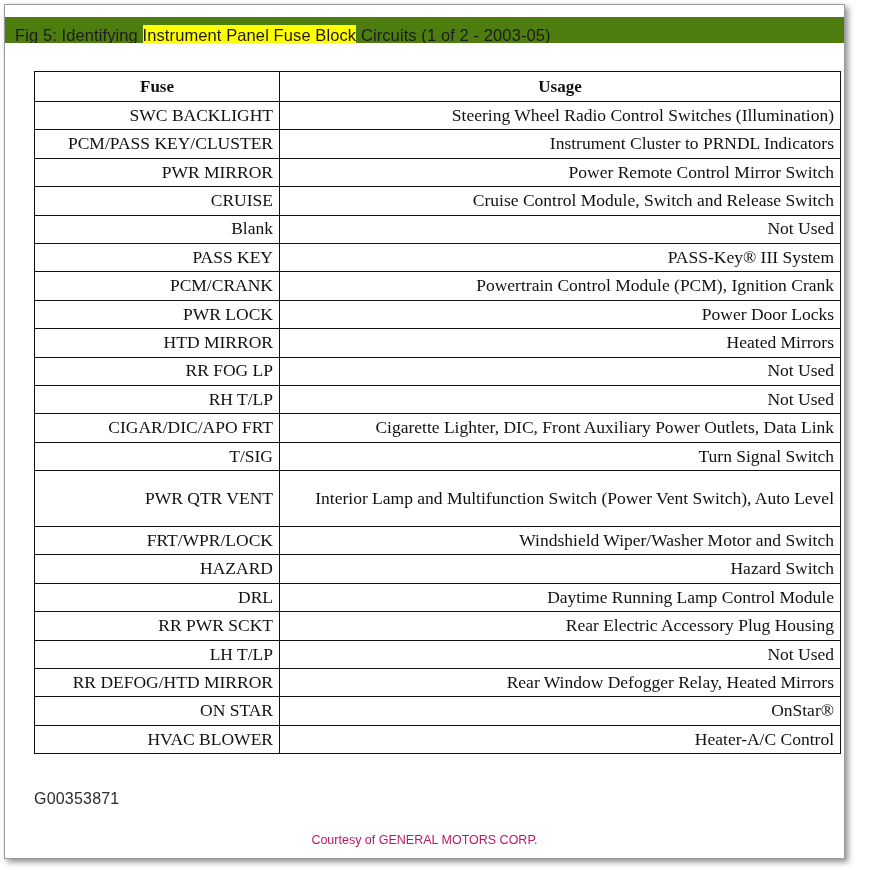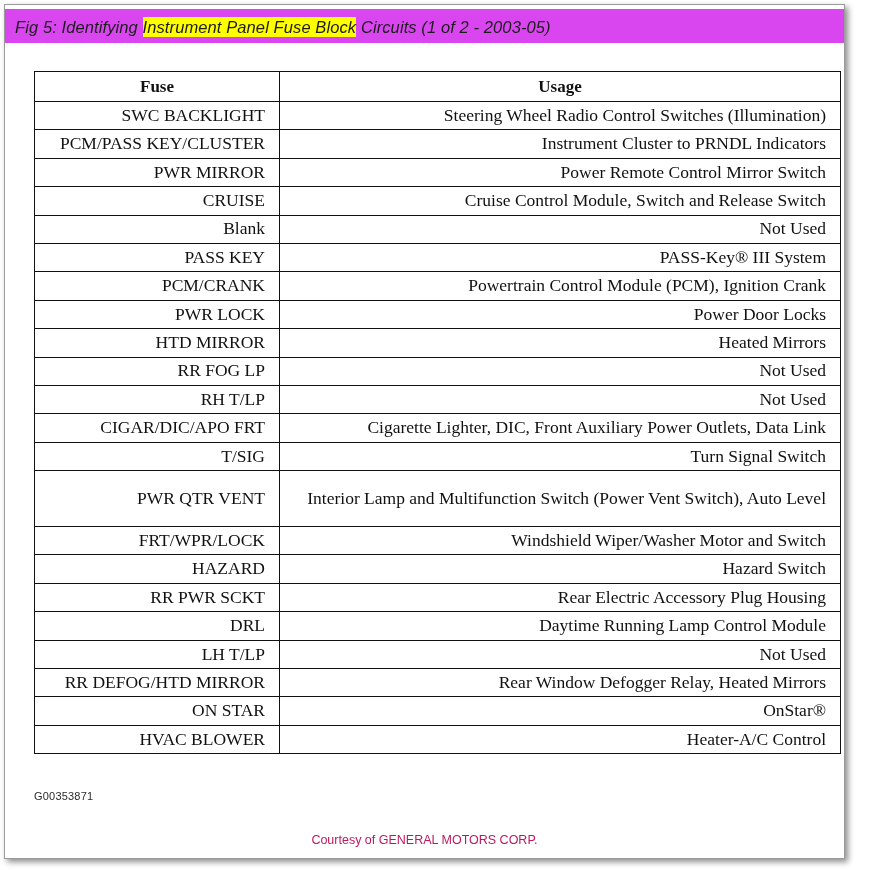--- a/index.html
+++ b/index.html
@@ -24,29 +24,28 @@
     background: #ffffff;
     border: 1px solid #9a9a9a;
     box-sizing: border-box;
     box-shadow: 3px 3px 6px rgba(0,0,0,0.45);
   }
 
   
   .caption-band {
     position: absolute;
     left: 0;
-    top: 4px;
+    top: 12px;
     right: 0;
     height: 37px;
-    background: #d946ef;
+    background: #4d7c0f;
     border-bottom: 1px solid #c2c2c2;
     display: flex;
     align-items: center;
     box-sizing: border-box;
-    font-style: italic;
   }
   .caption-text {
     padding-left: 10px;
     font-family: "Liberation Sans", sans-serif;
     font-size: 16.5px;
     color: #1c1c1c;
     white-space: nowrap;
     letter-spacing: 0.1px;
   }
   .caption-text .hl {
@@ -74,21 +73,21 @@
     table-layout: fixed;
     font-family: "Liberation Serif", serif;
     color: #111111;
   }
   .fuse-table col.c-fuse { width: 245px; }
   .fuse-table col.c-usage { width: 561px; }
 
   .fuse-table th,
   .fuse-table td {
     border: 1.6px solid #111111;
-    padding: 0 14px;
+    padding: 0 6px;
     font-size: 17.5px;
     line-height: 1.12;
     vertical-align: middle;
     box-sizing: border-box;
   }
   .fuse-table th {
     text-align: center;
     font-weight: bold;
     height: 30px;
     font-size: 17px;
@@ -103,21 +102,21 @@
     height: 56px;
     line-height: 1.22;
   }
 
   
   .figure-code {
     position: absolute;
     left: 29px;
     top: 747px;
     font-family: "Liberation Sans", sans-serif;
-    font-size: 11px;
+    font-size: 16px;
     color: #2b2b2b;
     letter-spacing: 0.2px;
   }
 
   
   .courtesy {
     position: absolute;
     left: 0;
     right: 0;
     top: 790px;
@@ -208,28 +207,28 @@
           </tr>
           <tr>
             <td>FRT/WPR/LOCK</td>
             <td>Windshield Wiper/Washer Motor and Switch</td>
           </tr>
           <tr>
             <td>HAZARD</td>
             <td>Hazard Switch</td>
           </tr>
           <tr>
+            <td>DRL</td>
+            <td>Daytime Running Lamp Control Module</td>
+          </tr>
+          <tr>
             <td>RR PWR SCKT</td>
             <td>Rear Electric Accessory Plug Housing</td>
           </tr>
           <tr>
-            <td>DRL</td>
-            <td>Daytime Running Lamp Control Module</td>
-          </tr>
-          <tr>
             <td>LH T/LP</td>
             <td>Not Used</td>
           </tr>
           <tr>
             <td>RR DEFOG/HTD MIRROR</td>
             <td>Rear Window Defogger Relay, Heated Mirrors</td>
           </tr>
           <tr>
             <td>ON STAR</td>
             <td>OnStar®</td>

